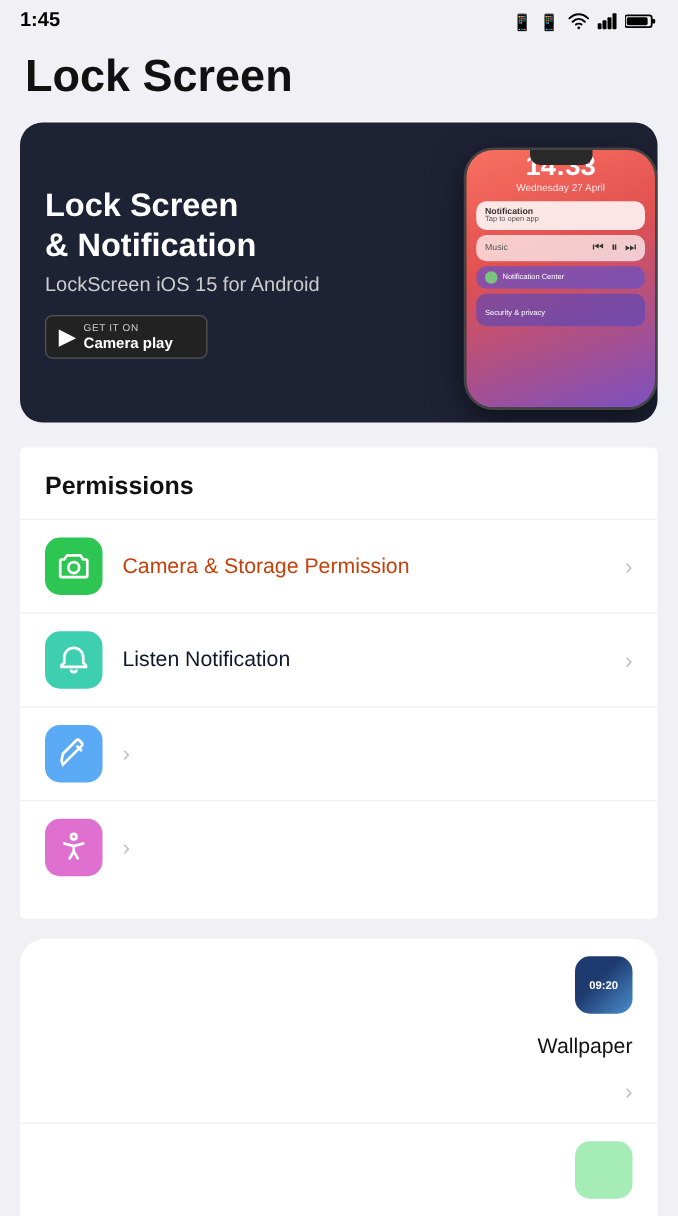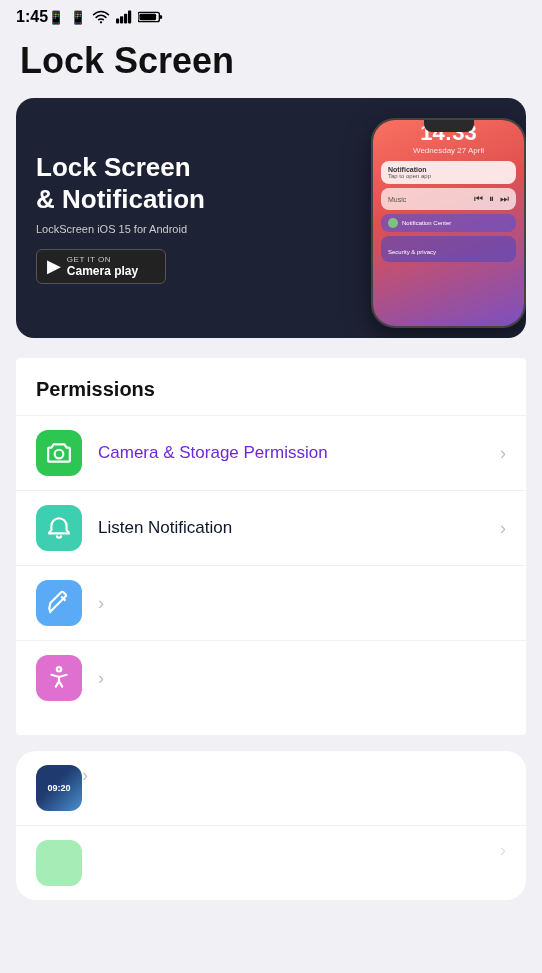--- a/index.html
+++ b/index.html
@@ -10,20 +10,21 @@
       min-height: 973px;
       background: #f0f0f5;
       font-family: -apple-system, 'Helvetica Neue', Arial, sans-serif;
       overflow-x: hidden;
     }
 
     
     .status-bar {
       display: flex;
       align-items: center;
+      justify-content: space-between;
       padding: 8px 16px 4px 16px;
       background: #f0f0f5;
     }
 
     .status-time {
       font-size: 16px;
       font-weight: 700;
       color: #000;
     }
 
@@ -61,21 +62,21 @@
 
     .banner-headline {
       font-size: 26px;
       font-weight: 800;
       color: #fff;
       line-height: 1.2;
       margin-bottom: 8px;
     }
 
     .banner-subtext {
-      font-size: 11px;
+      font-size: 16px;
       color: #ccc;
       margin-bottom: 14px;
     }
 
     .google-play-btn {
       display: flex;
       align-items: center;
       background: #222;
       border: 1px solid #555;
       border-radius: 6px;
@@ -263,21 +264,21 @@
     }
 
     .perm-icon-camera { background: #2dc653; }
     .perm-icon-notif { background: #3ecfb0; }
     .perm-icon-draw { background: #5aaaf5; }
     .perm-icon-access { background: #e070d0; }
 
     .perm-label {
       flex: 1;
       font-size: 17px;
-      color: #6d28d9;
+      color: #c2410c;
     }
 
     .perm-label-gray {
       color: #0f172a;
     }
 
     .perm-chevron {
       color: #c0c0c0;
       font-size: 18px;
       font-weight: 300;
@@ -287,25 +288,26 @@
     .settings-card {
       background: #fff;
       border-radius: 20px;
       margin: 0 16px 16px 16px;
       padding: 0;
       overflow: hidden;
     }
 
     .settings-item {
       display: flex;
-      align-items: flex-start;
+      align-items: flex-end;
       padding: 14px 20px;
-      gap: 0;
+      gap: 16px;
       border-bottom: 1px solid #f0f0f0;
       cursor: pointer;
+      flex-direction: column;
     }
 
     .settings-item:last-child {
       border-bottom: none;
     }
 
     .settings-icon {
       width: 46px;
       height: 46px;
       border-radius: 12px;
@@ -470,20 +472,21 @@
     <span class="perm-chevron">›</span>
   </div>
 </div>
 
 <div class="settings-card">
 
   <div class="settings-item">
     <div class="settings-icon settings-icon-wallpaper">
       <div class="wallpaper-time-inner">09:20</div>
     </div>
+    <span class="settings-label">Wallpaper</span>
     <span class="settings-chevron">›</span>
   </div>
 
   <div class="settings-item" style="opacity:0.5;">
     <div class="settings-icon settings-icon-green">
     </div>
     <span class="settings-label"></span>
     <span class="settings-chevron">›</span>
   </div>
 </div>

